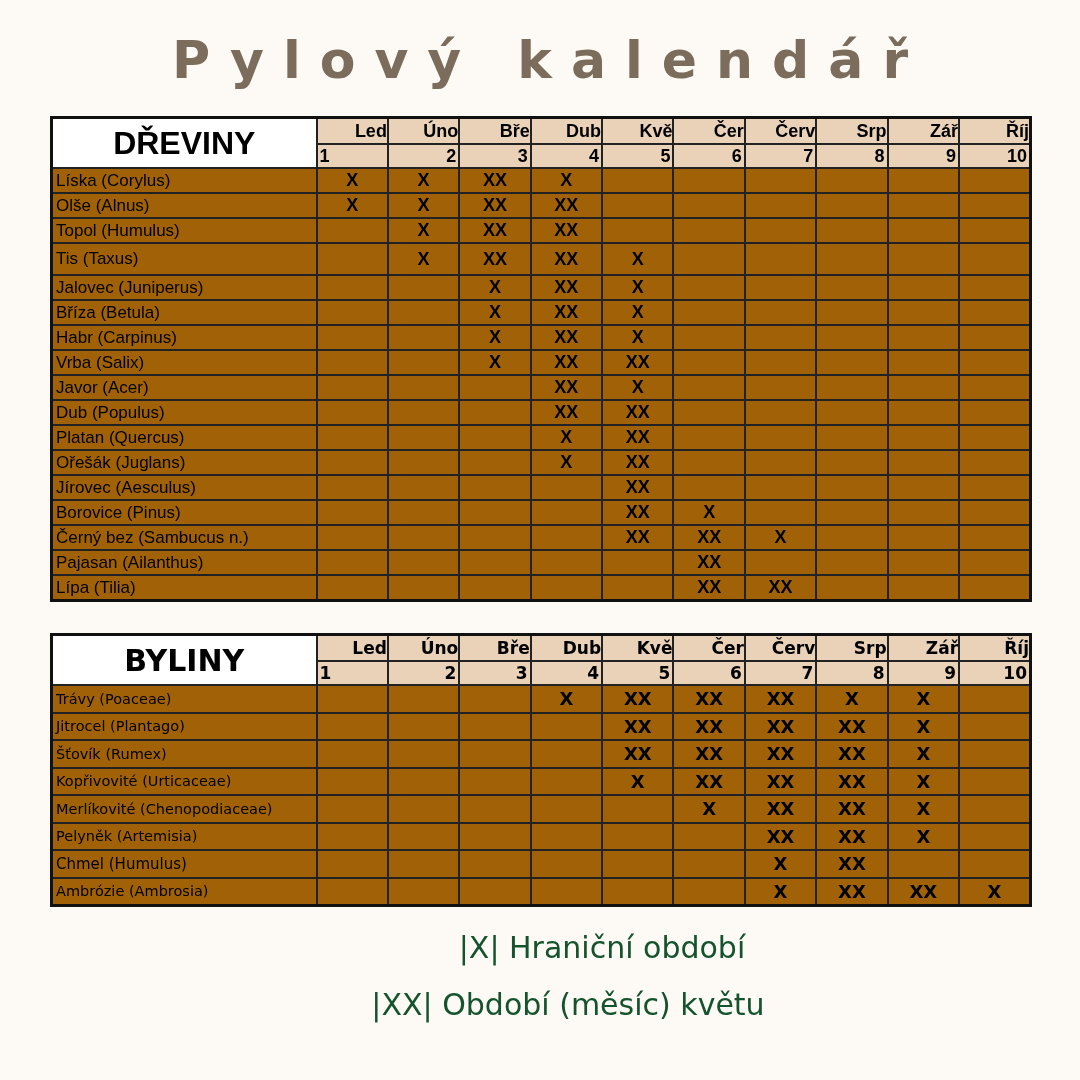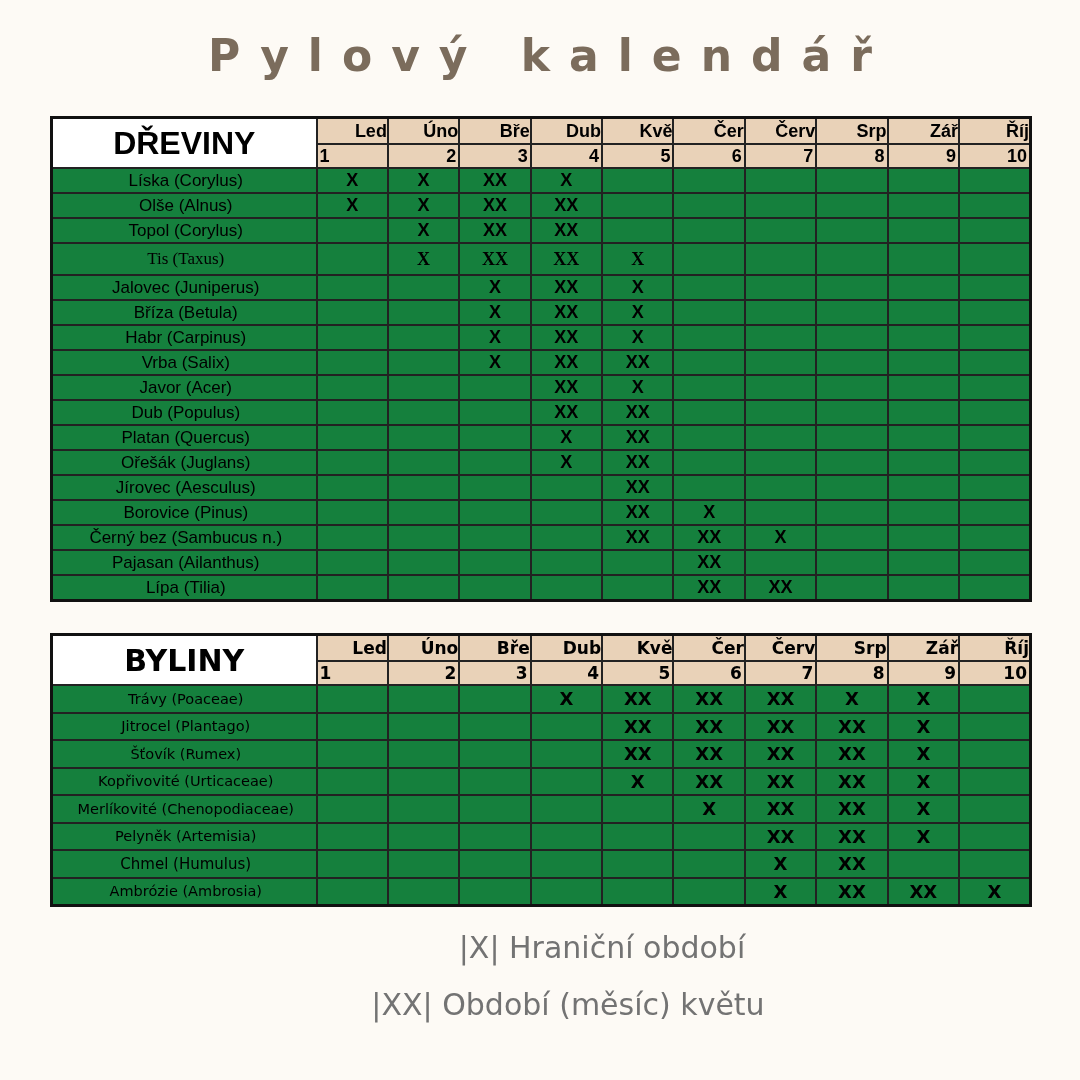--- a/index.html
+++ b/index.html
@@ -2,50 +2,50 @@
 <html><head>
 <meta charset="utf-8">
 <style>
   html, body { margin:0; padding:0; }
   body {
     width:1080px; height:1080px; background:#fdfaf5; position:relative; overflow:hidden;
     font-family:"Liberation Sans", sans-serif; color:#000;
   }
   .title {
     position:absolute; top:30px; left:0; width:1080px; text-align:center;
-    font-family:"DejaVu Sans", sans-serif; font-weight:bold; font-size:44px;
+    font-family:"DejaVu Sans", sans-serif; font-weight:bold; font-size:52px;
     letter-spacing:19px; color:#7b6c5c; padding-left:19px; box-sizing:border-box;
   }
   table.cal {
     position:absolute; left:50px; width:982px; border-collapse:collapse;
-    border:3px solid #111; background:#15803d; table-layout:fixed;
+    border:3px solid #111; background:#a16207; table-layout:fixed;
   }
   table.cal td, table.cal th { border:2px solid #222; padding:0; }
   .sec-head {
     background:#fff; font-weight:bold; font-size:32px; text-align:center; vertical-align:middle;
   }
   .month { background:#e9d2b8; font-weight:bold; font-size:18px; text-align:right; height:24px; }
   .num { background:#e9d2b8; font-weight:bold; font-size:18px; text-align:right; height:22px; padding-right:2px !important; }
   .num.first { text-align:left; padding-left:2px !important; }
-  .plant { font-size:17px; text-align:center; padding-left:3px !important; white-space:nowrap; overflow:hidden; }
+  .plant { font-size:17px; text-align:left; padding-left:3px !important; white-space:nowrap; overflow:hidden; }
   .mark { font-weight:bold; font-size:18px; text-align:center; }
   #t1 { top:116px; }
   #t1 .row td { height:23px; }
-  #t1 .row.tall td { height:30px;font-family:Liberation Serif, serif; }
+  #t1 .row.tall td { height:30px; }
   #t1 .plant { font-size:17px; }
   #t2 { top:633px; }
   #t2 .sec-head { font-family:"DejaVu Sans", sans-serif; font-size:30px; }
   #t2 .row td { height:25.5px; }
   #t2 .plant { font-family:"DejaVu Sans", sans-serif; font-size:14.5px;margin-top:31px; }
   #t2 .plant.big { font-size:15px; }
   #t2 .month, #t2 .num { font-family:"DejaVu Sans", sans-serif; font-weight:bold; font-size:17px; }
   #t2 .mark { font-family:"DejaVu Sans", sans-serif; }
   .legend {
     position:absolute; left:0; width:1080px; text-align:center; font-family:"DejaVu Sans", sans-serif;
-    font-size:30px; color:#737373;
+    font-size:30px; color:#14532d;
   }
   #leg1 { top:930px; padding-left:124px; box-sizing:border-box; }
   #leg2 { top:987px; padding-left:56px; box-sizing:border-box; }
   col.c0 { width:265px; }
 </style>
 </head>
 <body>
 
 <div class="title">Pylový kalendář</div>
 
@@ -111,21 +111,21 @@
         <td class="mark">XX</td>
         <td class="mark">XX</td>
         <td class="mark"></td>
         <td class="mark"></td>
         <td class="mark"></td>
         <td class="mark"></td>
         <td class="mark"></td>
         <td class="mark"></td>
       </tr>
       <tr class="row">
-        <td class="plant">Topol (Corylus)</td>
+        <td class="plant">Topol (Humulus)</td>
         <td class="mark"></td>
         <td class="mark">X</td>
         <td class="mark">XX</td>
         <td class="mark">XX</td>
         <td class="mark"></td>
         <td class="mark"></td>
         <td class="mark"></td>
         <td class="mark"></td>
         <td class="mark"></td>
         <td class="mark"></td>

